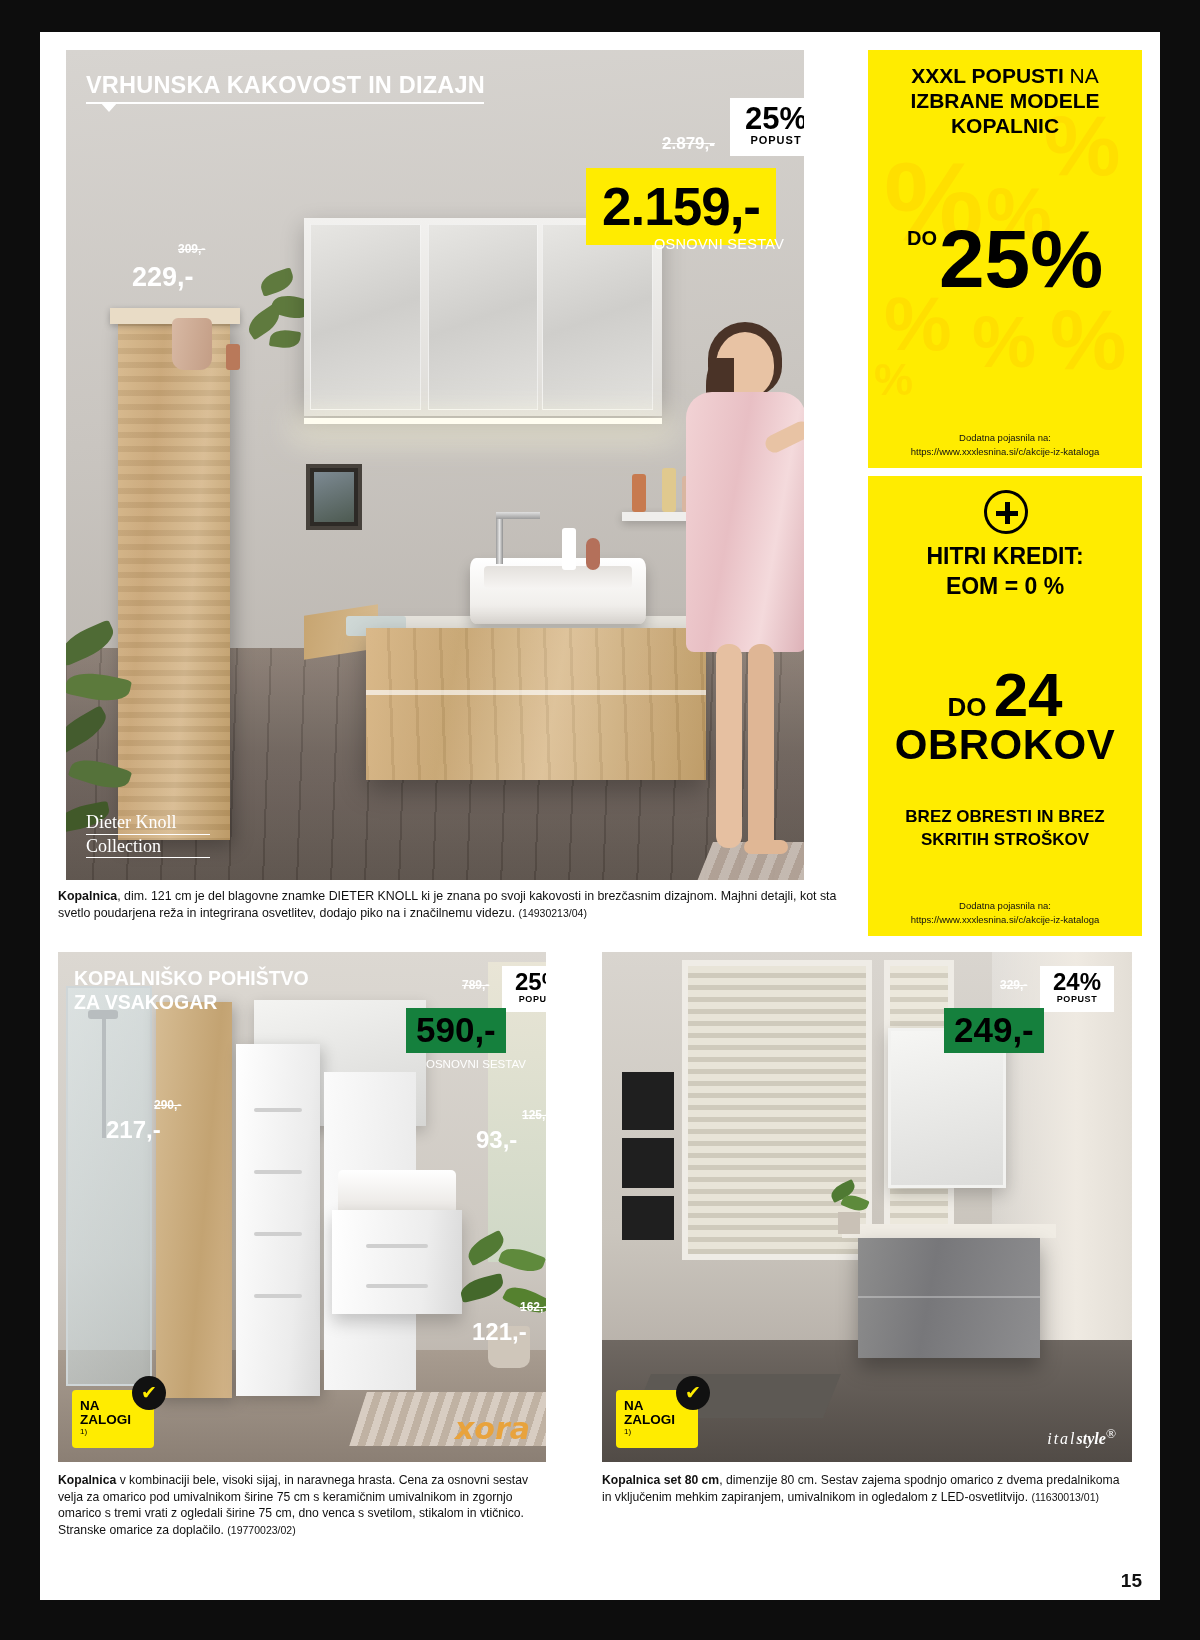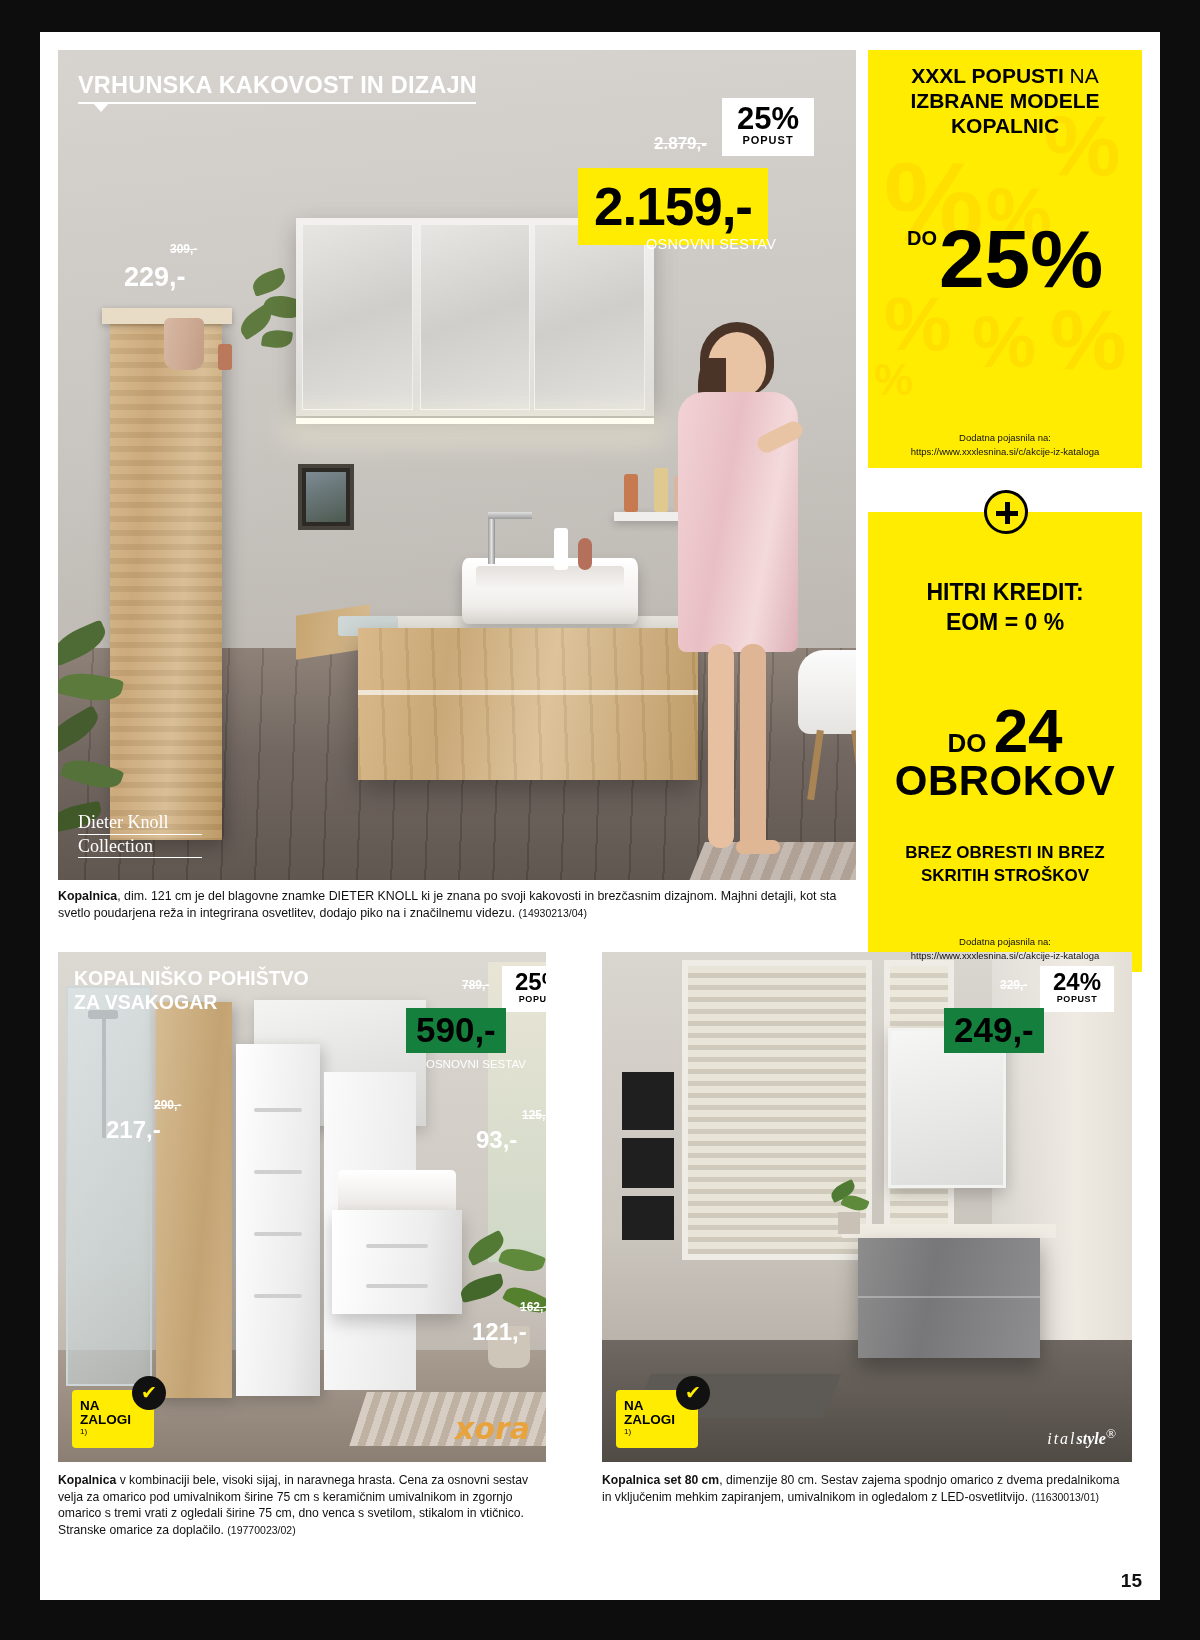--- a/index.html
+++ b/index.html
@@ -17,22 +17,22 @@
   }
 
   
   .top-section {
     position: absolute;
     left: 10px; top: 10px;
     width: 1100px; height: 890px;
   }
   .hero {
     position: absolute;
-    left: 8px; top: 8px;
-    width: 798px; height: 830px;
+    left: 16px; top: 8px;
+    width: 738px; height: 830px;
     overflow: hidden;
   }
   .hero-photo {
     position: absolute; inset: 0;
     background:
       radial-gradient(ellipse 60% 40% at 35% 25%, #e8e5e2 0%, rgba(232,229,226,0) 70%),
       linear-gradient(180deg, #cfcbc6 0%, #c3bfba 44%, #b5aca4 58%, #8d8078 72%, #6e625c 100%);
     overflow: hidden;
   }
   
@@ -229,21 +229,21 @@
   .hero-caption b { font-weight: bold; }
   .hero-caption .code { font-size: 10.5px; }
 
   
   .rail-top {
     position: absolute; left: 818px; top: 8px; width: 274px; height: 418px;
     background: #ffec00; overflow: hidden;
   }
   .rail-bottom {
     position: absolute; left: 818px; top: 434px; width: 274px; height: 460px;
-    background: #ffec00; overflow: hidden; margin-top: 36px;
+    background: #ffec00; overflow: hidden;
   }
   .rail-head {
     position: relative; z-index: 3; text-align: center;
     padding-top: 14px; font-size: 21px; font-weight: bold; line-height: 1.18; color:#000;
   }
   .rail-head .thin { font-weight: normal; }
   .pct-deco { position: absolute; color: #ffdf00; font-weight: bold; z-index: 1; line-height: 1; }
   .rail-big {
     position: absolute; z-index: 3; left: 0; right: 0; top: 168px;
     text-align: center; font-size: 82px; font-weight: bold; line-height: 1; color: #000;

